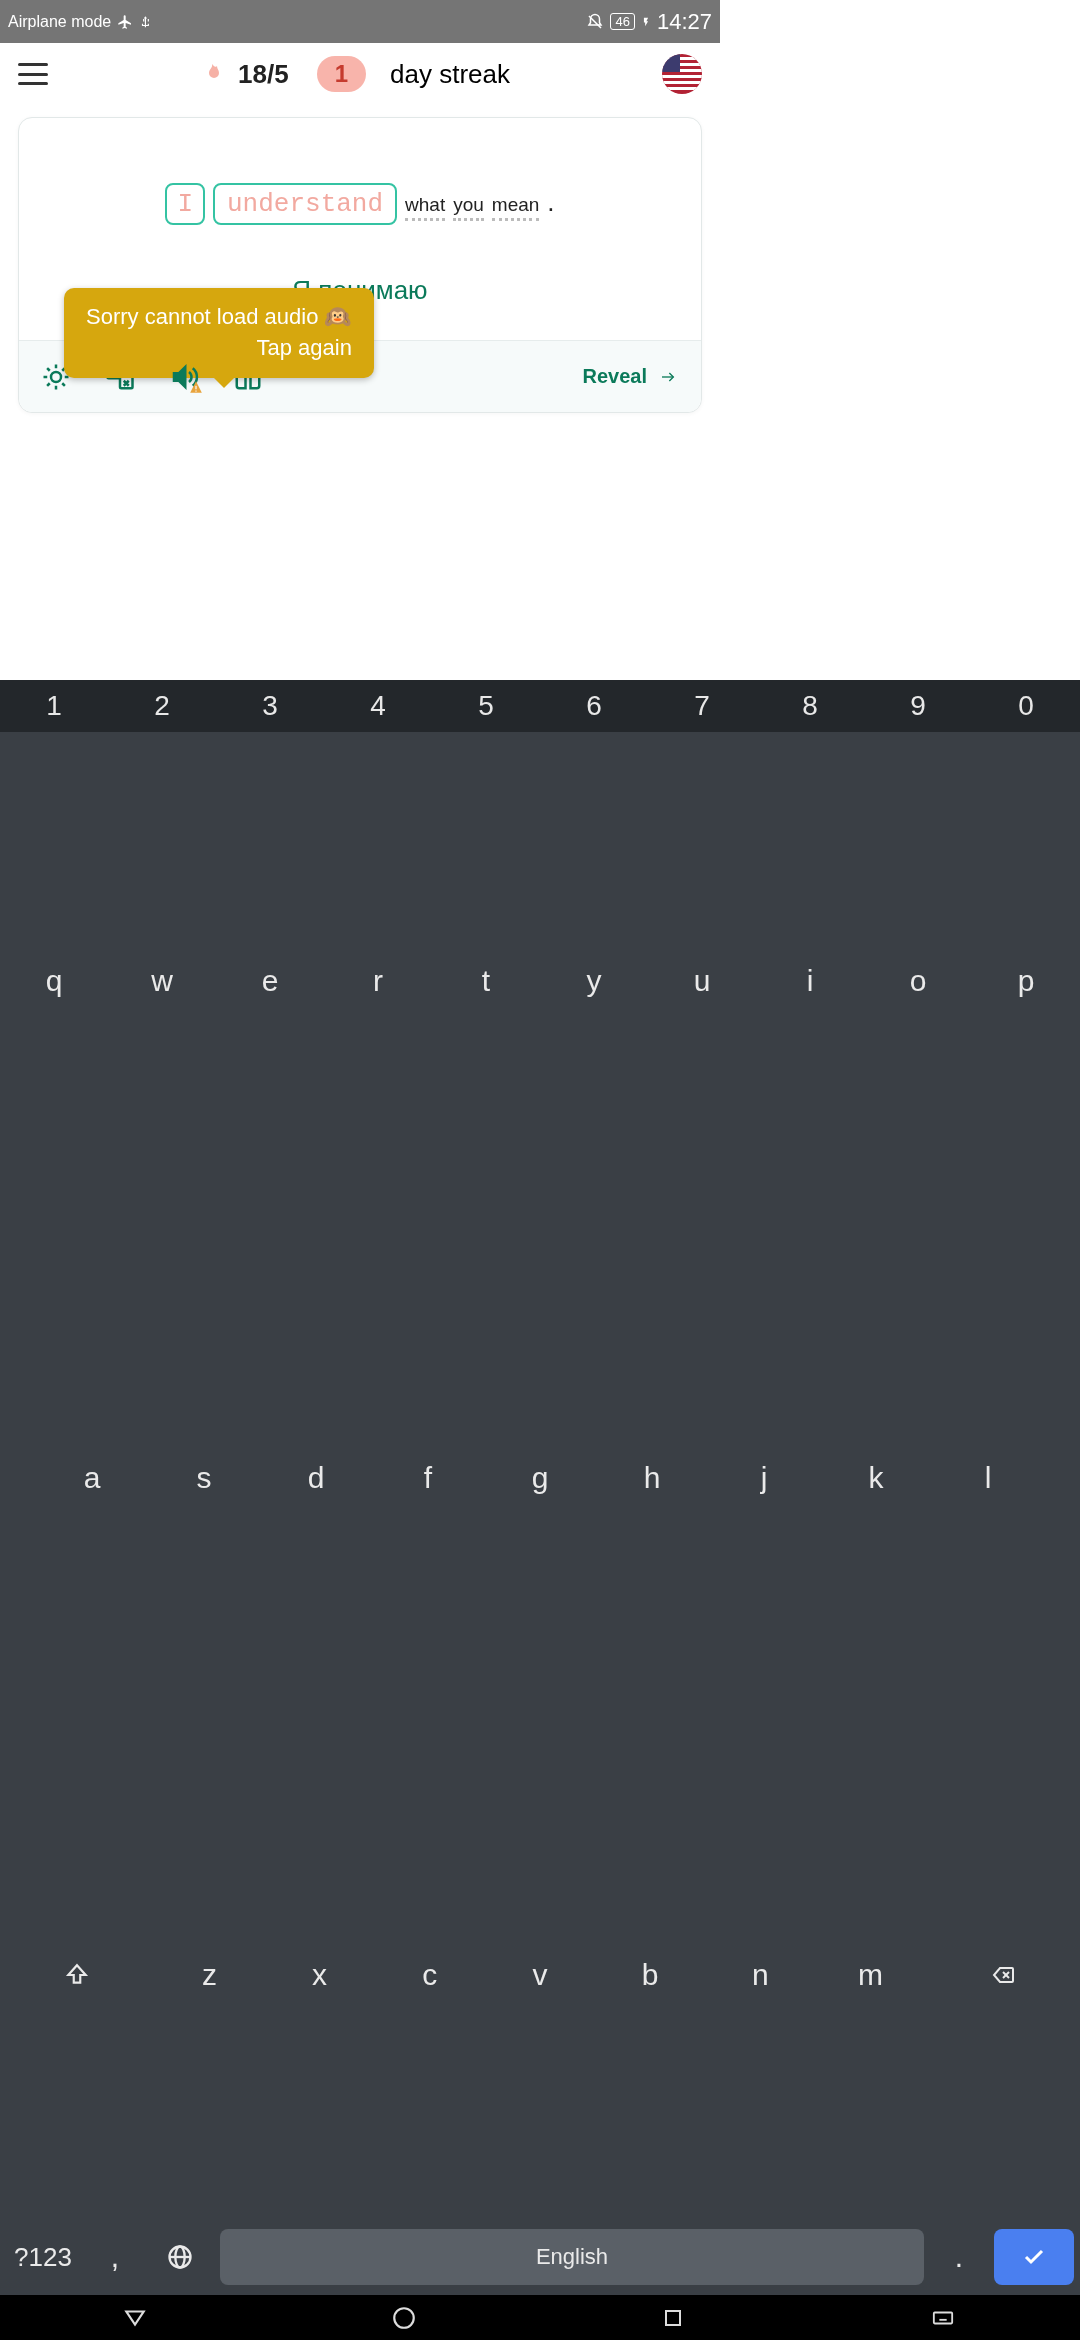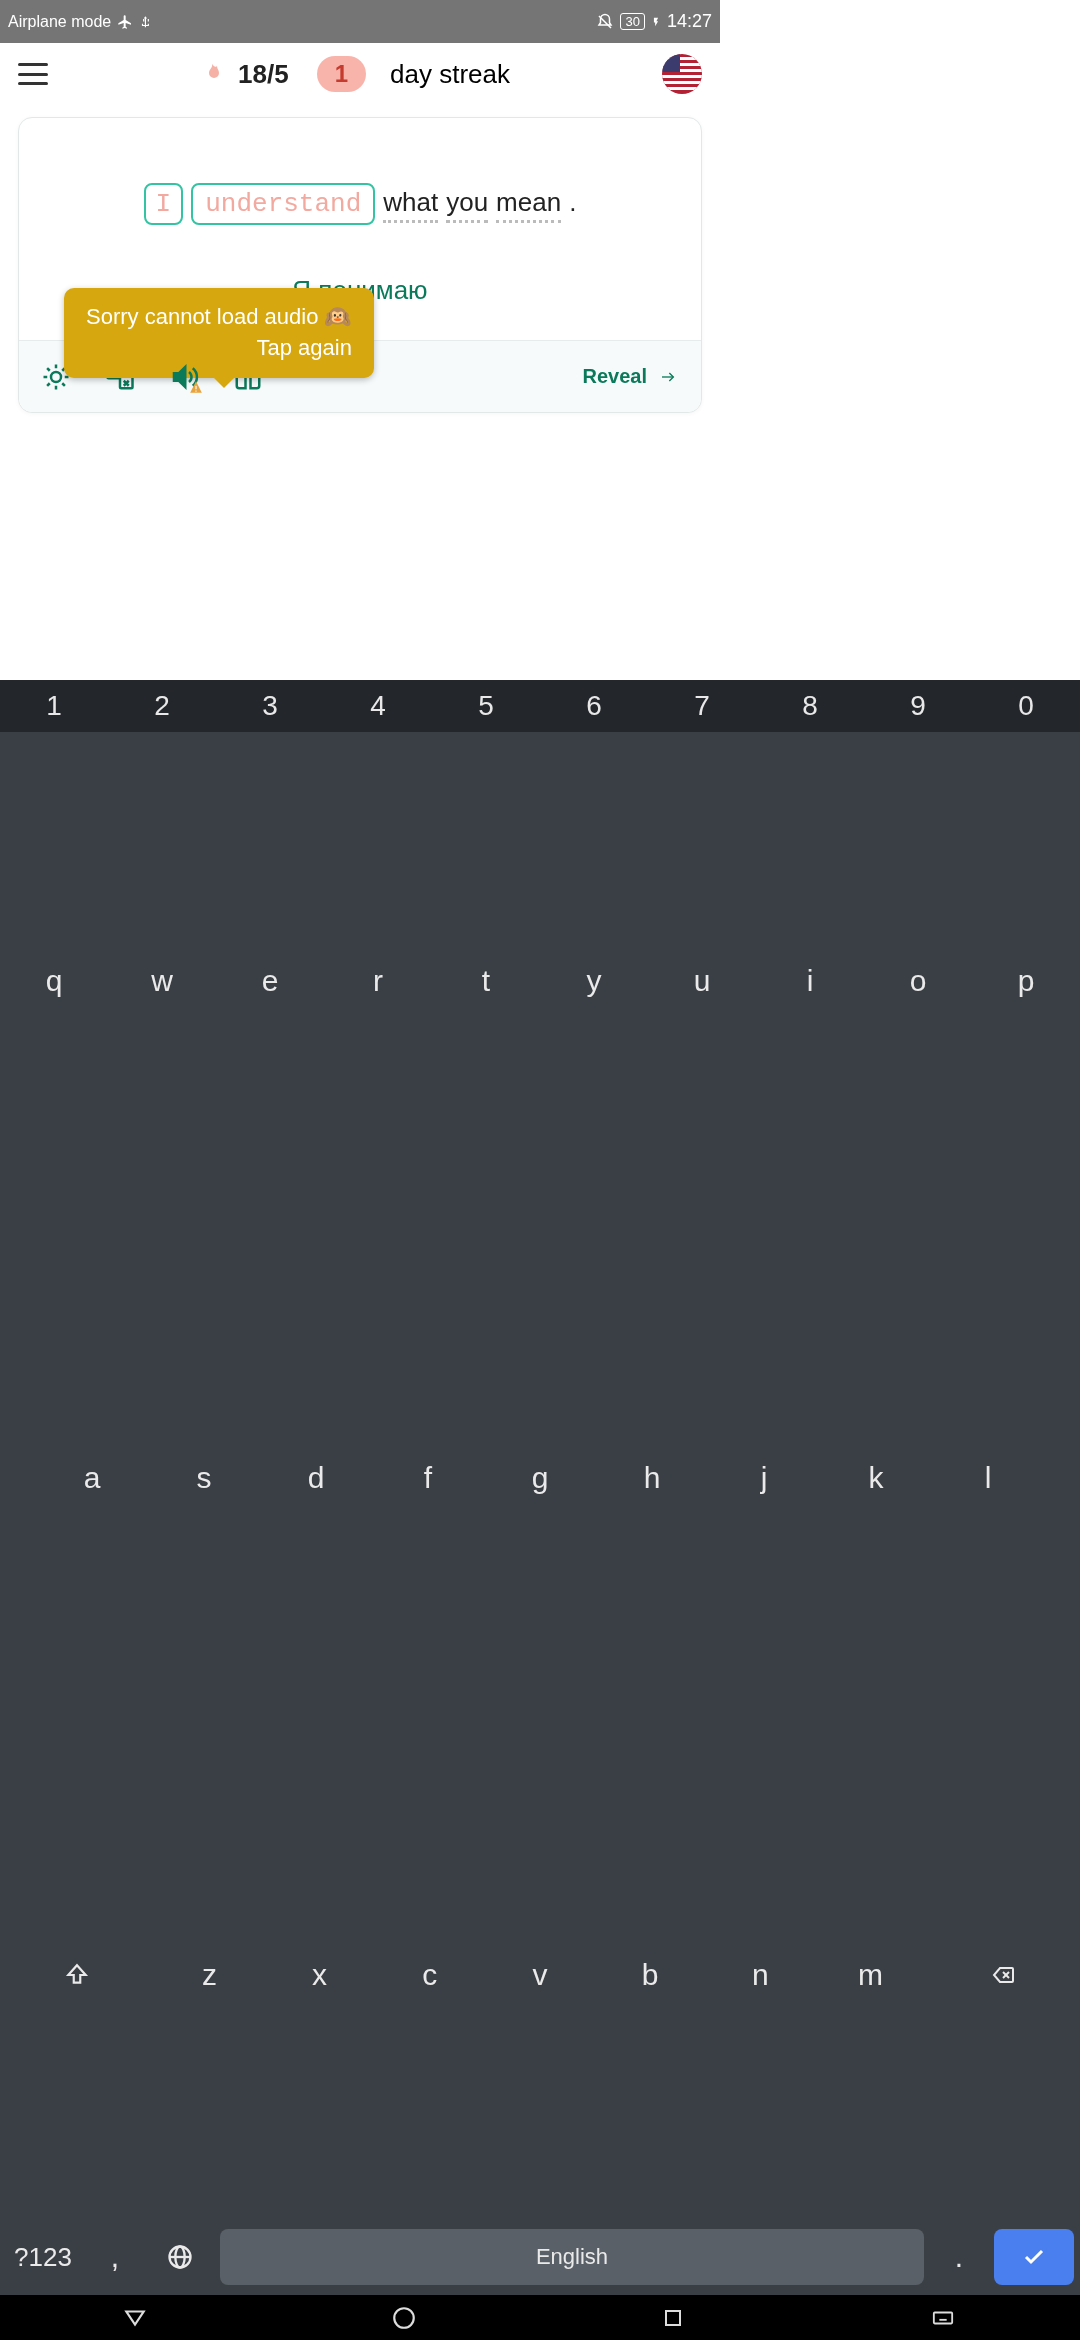--- a/index.html
+++ b/index.html
@@ -18,21 +18,21 @@
   .counter-text { font-size:26px; font-weight:600; color:#222; }
   .streak-badge { background:#f8b4ab; color:#c53b2e; border-radius:20px; padding:4px 18px; font-size:24px; font-weight:600; margin-left:14px;}
   .streak-label { font-size:26px; color:#000000; margin-left:10px;text-align:right;}
   .flag { width:40px; height:40px; border-radius:50%; overflow:hidden; }
   
   .card { margin: 12px 18px 0 18px; border:1px solid #e2e8e8; border-radius:14px; min-height:296px; position:relative; background:#fff; box-shadow:0 1px 4px rgba(0,0,0,0.04); display:flex; flex-direction:column;}
   .sentence-area { flex:1; display:flex; flex-direction:column; align-items:center; justify-content:center; padding: 40px 20px 10px 20px;}
   .sentence-line { display:flex; flex-wrap:wrap; align-items:baseline; gap:8px; justify-content:center; }
   .blank { border:2px solid #34c3a3; border-radius:8px; padding:4px 10px; font-family: 'Courier New', monospace; font-size:26px; color:#f2a9a0; background:#fff; }
   .blank.big { padding:4px 12px; }
-  .plain-word { font-size:26px; color:#222; border-bottom:3px dotted #bbb; padding-bottom:2px;}
+  .plain-word { font-size:19px; color:#222; border-bottom:3px dotted #bbb; padding-bottom:2px;}
   .punct { font-size:26px; color:#222; }
   .translation { margin-top:50px; font-size:26px; color:#0b7a5a; }
   
   .tooltip { position:absolute; left:45px; top:170px; background:#d6a70e; color:#fff; border-radius:10px; padding:14px 22px; font-size:22px; text-align:right; line-height:1.4; max-width:330px; box-shadow:0 2px 6px rgba(0,0,0,0.25);}
   .tooltip::after { content:""; position:absolute; bottom:-10px; left:150px; border-left:10px solid transparent; border-right:10px solid transparent; border-top:10px solid #d6a70e;}
   
   .card-actions { height:72px; border-top:1px solid #e6ecec; background:#f6fafa; display:flex; align-items:center; padding:0 22px; gap:34px; border-radius:0 0 14px 14px;}
   .act-icon { color:#0b7a5a; display:flex; align-items:center; }
   .act-spacer { flex:1;}
   .reveal { color:#0b7a5a; font-size:20px; font-weight:600; display:flex; align-items:center; gap:10px;}
@@ -75,27 +75,27 @@
         </svg>
     </span>
   </div>
   <div class="status-right">
     <span class="status-icon">
       <svg width="18" height="18" viewBox="0 0 24 24" fill="none" stroke="#fff" stroke-width="2">
           <path d="M18 8a6 6 0 0 0-12 0v5l-2 3h16l-2-3V8z"></path>
           <line x1="4" y1="4" x2="20" y2="20"></line>
         </svg>
     </span>
-    <span class="battery-box">30</span>
+    <span class="battery-box">46</span>
     <span class="status-icon">
       <svg width="10" height="16" viewBox="0 0 24 24" fill="#fff">
           <path d="M7 2v11h3v9l7-12h-4l4-8z"></path>
         </svg>
     </span>
-    <span style="font-size:18px;">14:27</span>
+    <span style="font-size:22px;">14:27</span>
   </div>
 </div>
 
 <div class="app-header">
   <div class="hamburger">
       <div></div>
       <div></div>
       <div></div>
     </div>
   <div class="spacer-flex"></div>

